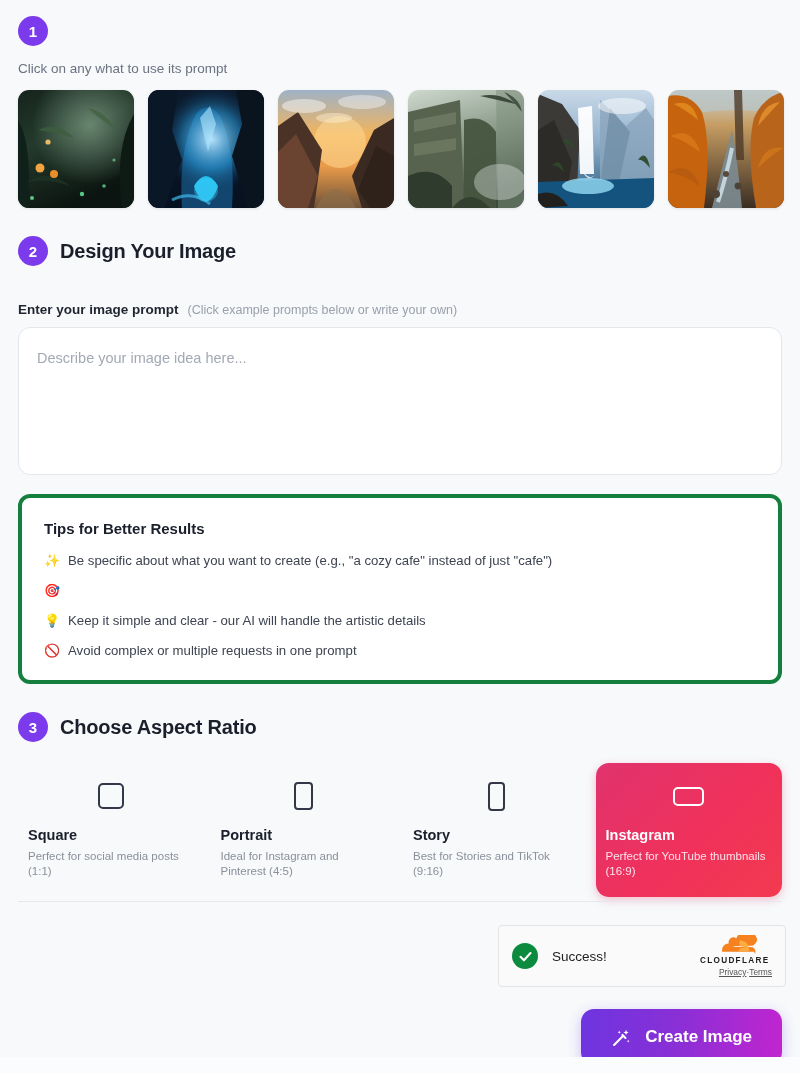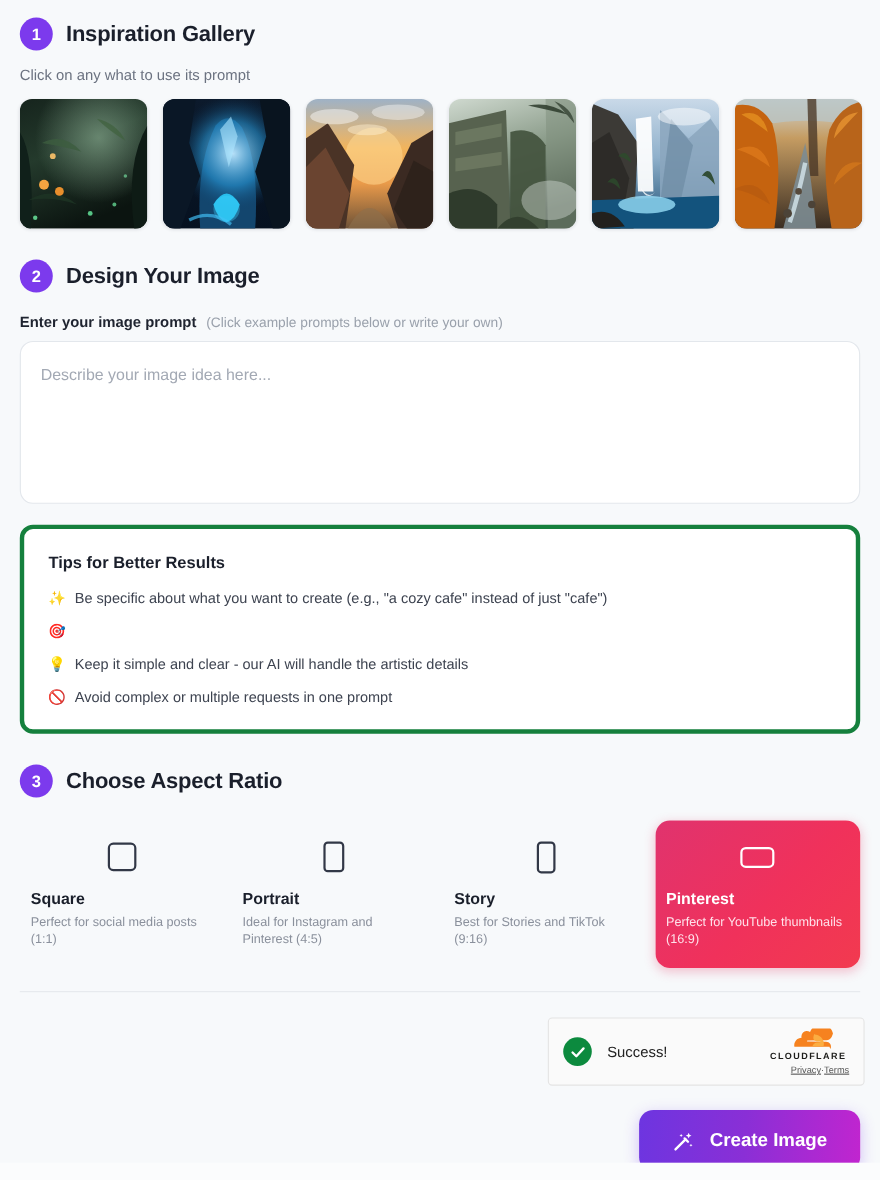--- a/index.html
+++ b/index.html
@@ -64,21 +64,21 @@
     overflow: hidden;
     position: relative;
     flex: 0 0 auto;
     box-shadow: 0 1px 3px rgba(16,24,40,.10);
   }
   .gal-item svg { display: block; width: 100%; height: 100%; }
 
   
   .step2 { margin-top: 28px; }
   .prompt-label-row {
-    margin-top: 19px;
+    margin-top: 36px;
     display: flex;
     align-items: baseline;
     gap: 9px;
   }
   .prompt-label {
     font-size: 13.5px;
     font-weight: 700;
     color: #1f2430;
   }
   .prompt-hint {
@@ -270,21 +270,20 @@
     background: #fbfcfd;
   }
 </style>
 </head>
 <body>
 
 <div class="page">
 
   <div class="step-head step1">
     <div class="step-badge">1</div>
-    <div class="step-title">Inspiration Gallery</div>
   </div>
   <div class="sub-hint">Click on any what to use its prompt</div>
 
   <div class="gallery">
 
     <div class="gal-item">
       <svg viewBox="0 0 116 118" preserveAspectRatio="none">
         <defs>
           <linearGradient id="g1" x1="0" y1="0" x2="0.4" y2="1">
             <stop offset="0" stop-color="#16241d"></stop>
@@ -501,21 +500,21 @@
         <div class="sq-shape" style="width:17px;height:29px;border-radius:4px;"></div>
       </div>
       <div class="ratio-name">Story</div>
       <div class="ratio-desc">Best for Stories and TikTok (9:16)</div>
     </div>
 
     <div class="ratio-card selected">
       <div class="ratio-icon">
         <div class="sq-shape on-sel" style="width:31px;height:19px;border-radius:5px;"></div>
       </div>
-      <div class="ratio-name">Pinterest</div>
+      <div class="ratio-name">Instagram</div>
       <div class="ratio-desc">Perfect for YouTube thumbnails (16:9)</div>
     </div>
 
   </div>
 
   <div class="divider"></div>
 
   <div class="turnstile">
     <div class="ts-check">
       <svg viewBox="0 0 24 24">

